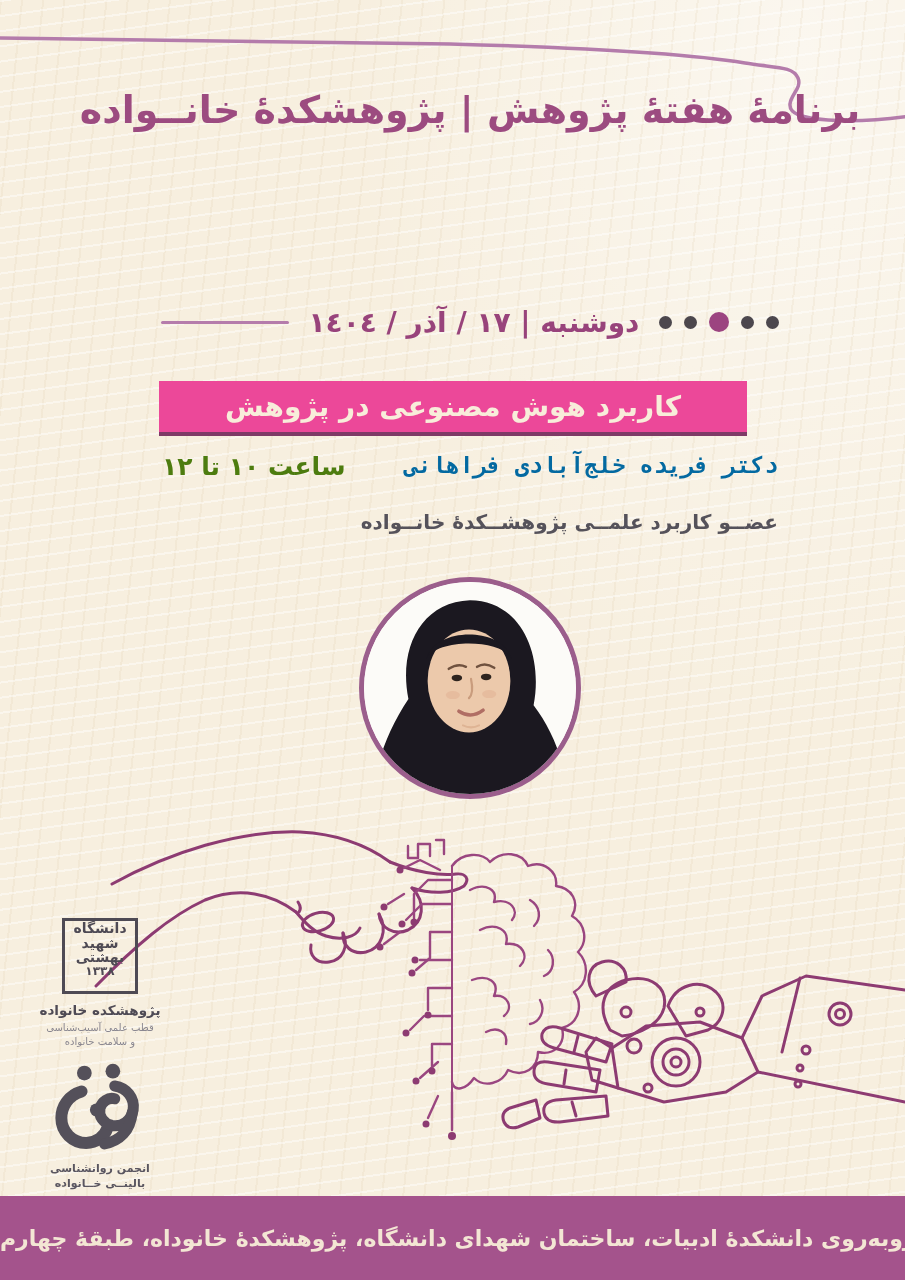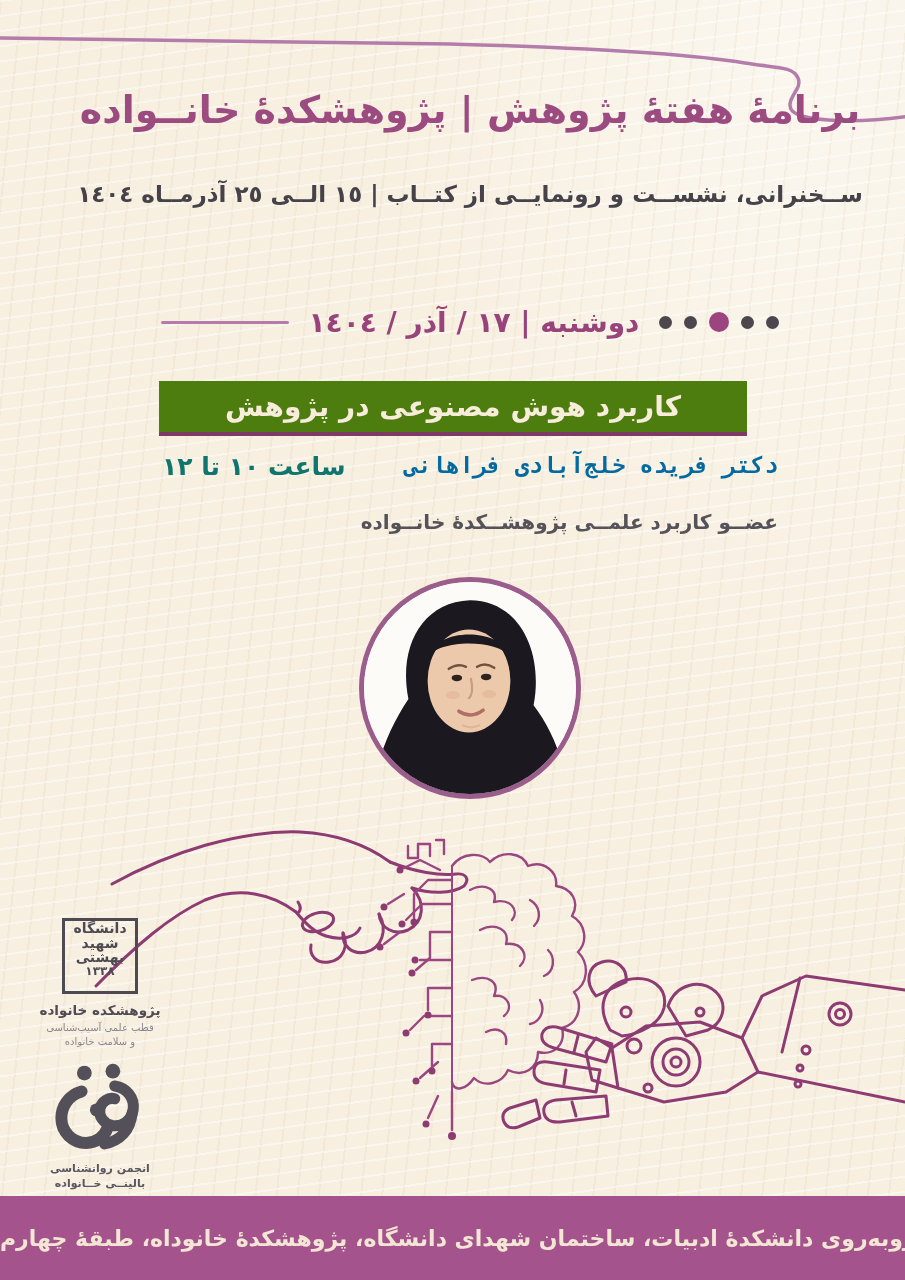--- a/index.html
+++ b/index.html
@@ -30,30 +30,30 @@
     position:absolute;top:300px;left:0;right:0;height:44px;
     display:flex;align-items:center;justify-content:center;gap:20px;
   }
   .date-line{width:128px;height:3px;background:#b57cab;border-radius:2px;}
   .date-text{font-size:28px;font-weight:bold;color:#98437b;white-space:nowrap;}
   .dots{display:flex;align-items:center;gap:12px;}
   .dot{width:13px;height:13px;border-radius:50%;background:#4c474d;display:inline-block;}
   .dot.big{width:20px;height:20px;background:#9c4480;}
   .banner{
     position:absolute;top:381px;left:159px;width:588px;height:51px;
-    background:#4d7c0f;border-bottom:4px solid #7e3a66;
+    background:#ec4899;border-bottom:4px solid #7e3a66;
     display:flex;align-items:center;justify-content:center;
     font-size:28px;font-weight:bold;color:#f8edda;white-space:nowrap;
   }
   .speaker-row{
     position:absolute;top:452px;left:162px;right:162px;
     display:flex;justify-content:space-between;align-items:flex-start;direction:rtl;
   }
   .speaker-name{font-size:23px;font-weight:bold;color:#0369a1;white-space:nowrap;font-family:Liberation Mono, monospace;}
-  .session-time{font-size:25px;font-weight:bold;color:#0f766e;white-space:nowrap;}
+  .session-time{font-size:25px;font-weight:bold;color:#4d7c0f;white-space:nowrap;}
   .affiliation{
     position:absolute;top:510px;right:162px;
     font-size:20px;font-weight:bold;color:#55525a;white-space:nowrap;
   }
   .photo{
     position:absolute;top:577px;left:50%;transform:translateX(-50%);
     width:212px;height:212px;border-radius:50%;
     border:5px solid #9b5e8c;overflow:hidden;background:#fcfbf8;
   }
   .illustration{position:absolute;top:800px;left:0;}
@@ -79,21 +79,20 @@
 <body>
 
 <div class="poster">
   <div class="texture"></div>
 
   <svg class="squiggle" width="905" height="150" viewBox="0 0 905 150">
     <path d="M-5,38 C150,40 300,42 450,44 C600,48 690,54 745,63 C775,68 793,66 798,78 C802,88 791,94 790,104 C789,114 802,118 828,120 C855,122 882,120 910,116" fill="none" stroke="#b47cab" stroke-width="3.5" stroke-linecap="round"></path>
   </svg>
 
   <h1 class="title" dir="rtl">برنامهٔ هفتهٔ پژوهش | پژوهشکدهٔ خانــواده</h1>
-  <h2 class="subtitle" dir="rtl">ســخنرانی، نشســت و رونمایــی از کتــاب | ١٥ الــی ٢٥ آذرمــاه ١٤٠٤</h2>
 
   <div class="date-row">
     <span class="date-line"></span>
     <span class="date-text" dir="rtl">دوشنبه | ١٧ / آذر / ١٤٠٤</span>
     <span class="dots">
       <i class="dot"></i>
       <i class="dot"></i>
       <i class="dot big"></i>
       <i class="dot"></i>
       <i class="dot"></i>

